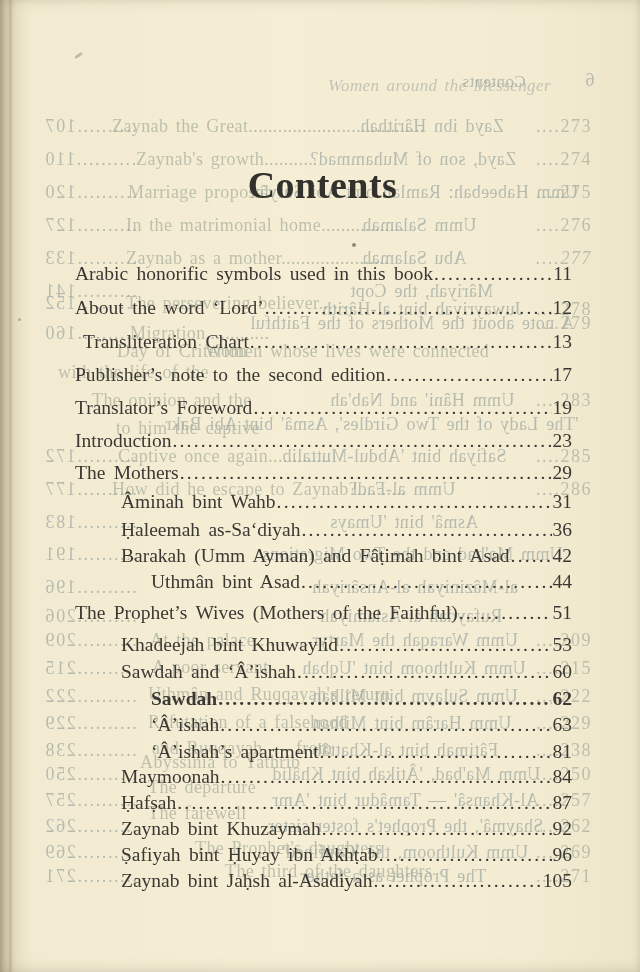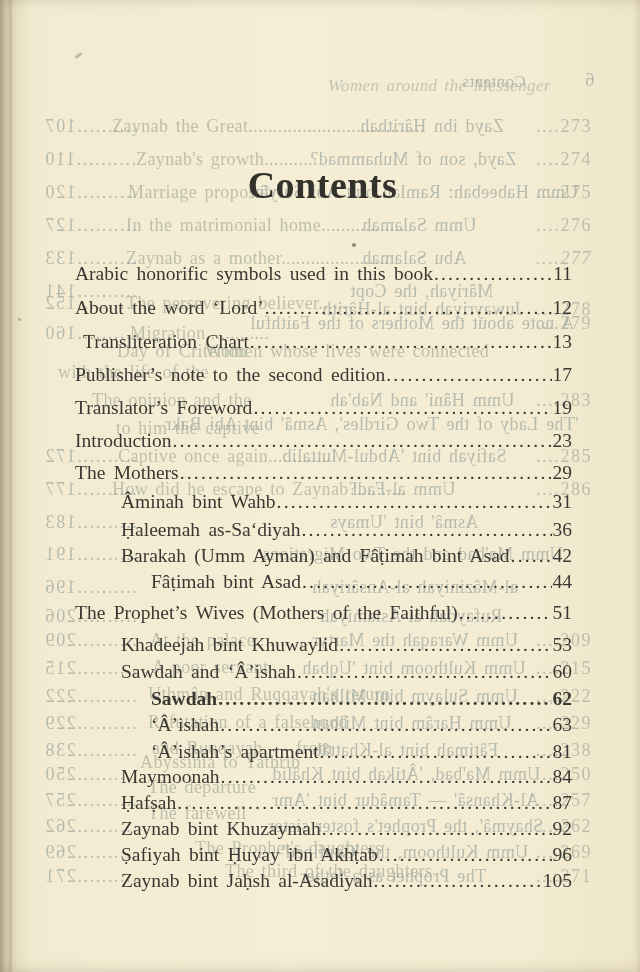--- a/index.html
+++ b/index.html
@@ -217,21 +217,21 @@
         <span>Ḥaleemah as-Sa‘diyah</span>
         <span class="toc-leader"></span>
         <span class="toc-page">36</span>
       </div>
       <div class="toc-row ind1" style="top: 544px;">
         <span>Barakah (Umm Ayman) and Fâṭimah bint Asad</span>
         <span class="toc-leader"></span>
         <span class="toc-page">42</span>
       </div>
       <div class="toc-row ind2" style="top: 570px;">
-        <span>Fâṭimah bint Asad</span>
+        <span>Uthmân bint Asad</span>
         <span class="toc-leader"></span>
         <span class="toc-page">44</span>
       </div>
       <div class="toc-row ind0" style="top: 601px;">
         <span>The Prophet’s Wives (Mothers of the Faithful)</span>
         <span class="toc-leader"></span>
         <span class="toc-page">51</span>
       </div>
       <div class="toc-row ind1" style="top: 633px;">
         <span>Khadeejah bint Khuwaylid</span>

